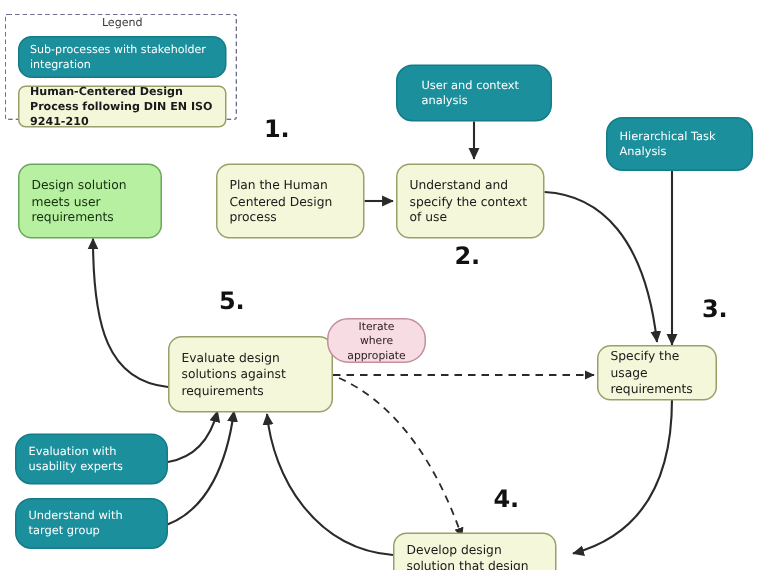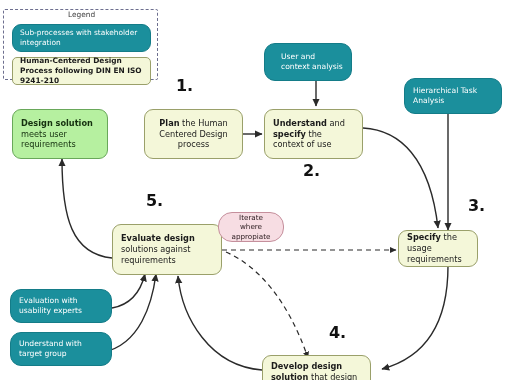--- a/index.html
+++ b/index.html
@@ -49,21 +49,21 @@
   
   .note{
     background:#f7dde3;
     border:1.1px solid #c58f9c;
     color:#2a1a1e;
     font-size:7.2px;
     text-align:center;
     justify-content:center;
     border-radius:14px;
   }
-  .node b{font-weight:bold;margin-top:24px;}
+  .node b{font-weight:normal;margin-top:24px;}
 
   .num{
     position:absolute;
     font-weight:bold;
     font-size:16px;
     color:#111111;
     letter-spacing:-0.2px;
   }
 
   
@@ -135,41 +135,41 @@
   <div id="legend">
     <div id="legend-title">Legend</div>
     <div class="leg-item teal" style="left:8px;top:14px;width:139px;height:28px;">
       <span class="txt">Sub-processes with stakeholder integration</span>
     </div>
     <div class="leg-item proc" style="left:8px;top:47px;width:139px;height:28px;border-radius:5px;font-weight:bold;">
       <span class="txt">Human-Centered Design Process following DIN EN ISO 9241-210</span>
     </div>
   </div>
 
-  <div class="node teal" style="left:264px;top:25px;width:88px;height:38px;padding-left:16px;">
+  <div class="node teal" style="left:264px;top:25px;width:104px;height:38px;padding-left:16px;">
     <span class="txt">User and context analysis</span>
   </div>
 
   <div class="node teal" style="left:404px;top:60px;width:98px;height:36px;">
     <span class="txt">Hierarchical Task Analysis</span>
   </div>
 
   <div class="node teal" style="left:10px;top:271px;width:102px;height:34px;">
     <span class="txt">Evaluation with usability experts</span>
   </div>
 
   <div class="node teal" style="left:10px;top:314px;width:102px;height:34px;">
     <span class="txt">Understand with target group</span>
   </div>
 
   <div class="node outcome" style="left:12px;top:91px;width:96px;height:50px;">
     <span class="txt"><b>Design solution</b><span> meets user requirements</span></span>
   </div>
 
-  <div class="node proc" style="left:144px;top:91px;width:99px;height:50px;text-align:center;">
+  <div class="node proc" style="left:144px;top:91px;width:99px;height:50px;">
     <span class="txt"><b>Plan</b><span> the Human Centered Design process</span></span>
   </div>
 
   <div class="node proc" style="left:264px;top:91px;width:99px;height:50px;">
     <span class="txt"><b>Understand</b><span> and </span><b>specify</b><span> the context of use</span></span>
   </div>
 
   <div class="node proc" style="left:398px;top:212px;width:80px;height:37px;">
     <span class="txt"><b>Specify</b><span> the usage requirements</span></span>
   </div>

